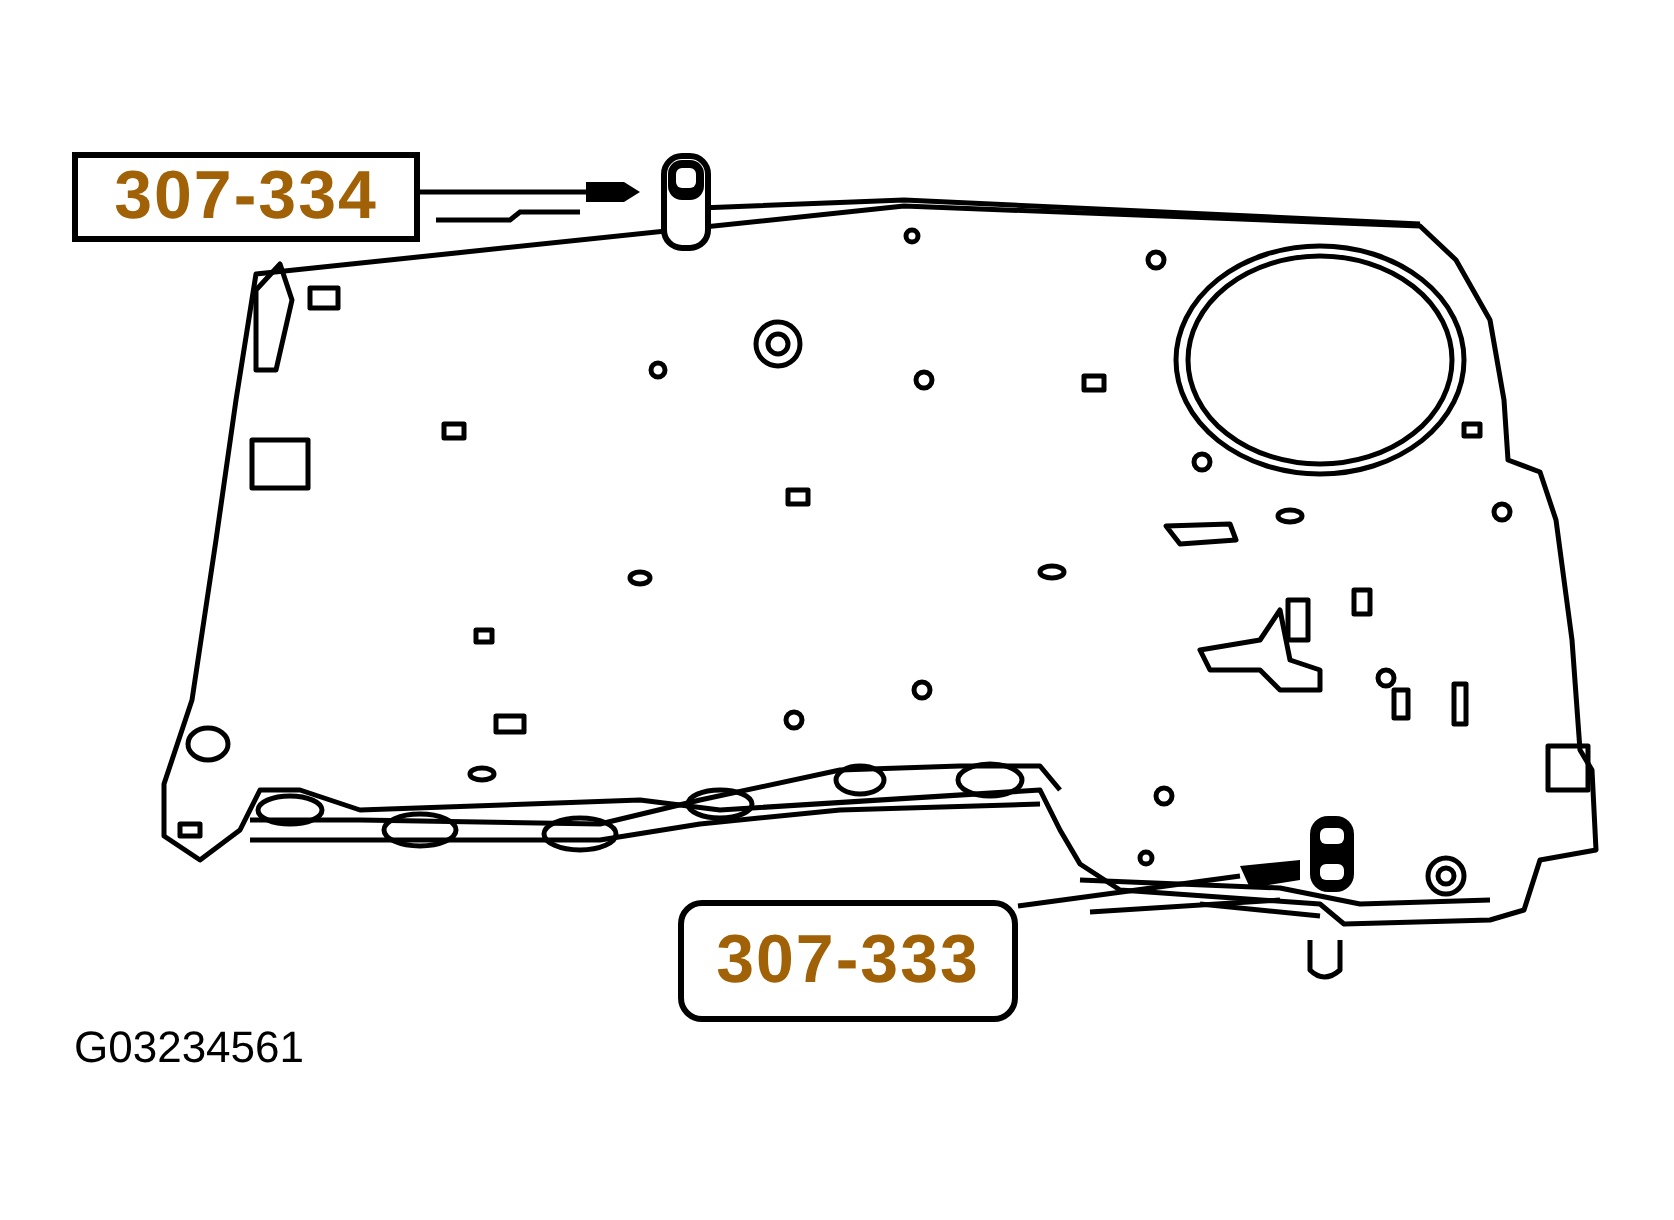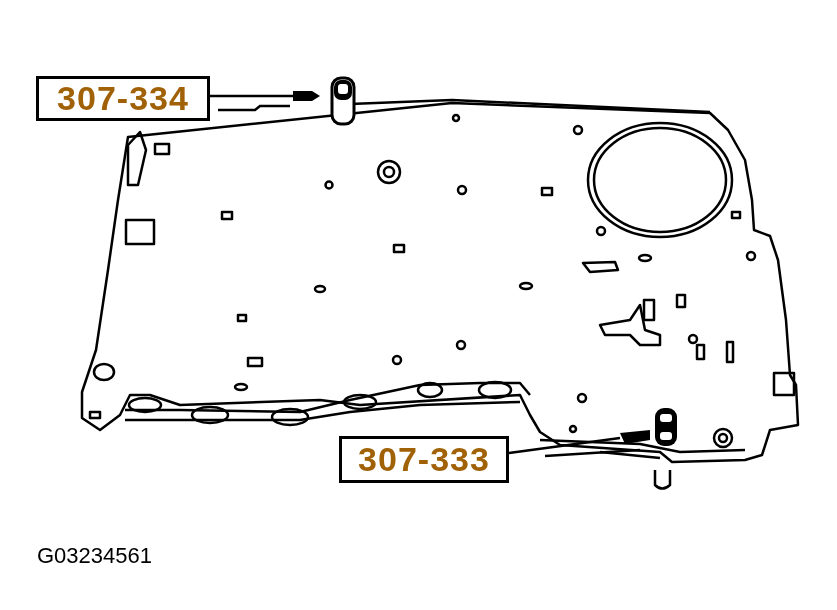--- a/index.html
+++ b/index.html
@@ -5,22 +5,22 @@
   html, body { margin: 0; padding: 0; background: #ffffff; }
   body { width: 837px; height: 610px; position: relative; overflow: hidden; font-family: "Liberation Sans", sans-serif; }
   #diagram { position: absolute; left: 0; top: 0; width: 837px; height: 610px; }
   .callout-box {
     position: absolute; border: 3px solid #000; background: #fff;
     font-family: "Liberation Sans", sans-serif; font-weight: bold; font-size: 34px;
     display: flex; align-items: center; justify-content: center; letter-spacing: 1px;
     box-sizing: border-box; color: #a16207;
   }
   #callout-top { left: 36px; top: 76px; width: 174px; height: 45px; }
-  #callout-bottom { left: 339px; top: 436px; width: 170px; height: 47px; }
-  #figure-id { position: absolute; left: 37px; top: 511px; font-size: 22px; color: #000; font-family: "Liberation Sans", sans-serif; margin-top: 32px; }
+  #callout-bottom { left: 339px; top: 450px; width: 170px; height: 61px; border-radius: 12px; }
+  #figure-id { position: absolute; left: 37px; top: 511px; font-size: 22px; color: #000; font-family: "Liberation Sans", sans-serif; }
 </style>
 </head>
 <body>
 
 <svg id="diagram" viewBox="0 0 837 610" xmlns="http://www.w3.org/2000/svg">
   <g fill="none" stroke="#000" stroke-width="2.5" stroke-linejoin="round">
 
     <path d="M128,137 L452,103 L710,113 L728,130 L745,160 L752,200 L754,230 L770,236 L778,260 L786,320 L790,375 L796,385 L798,425 L770,430 L762,455 L745,460 L672,462 L660,452 L560,445 L540,432 L530,415 L520,395 L360,405 L320,400 L180,405 L150,395 L130,395 L120,415 L100,430 L82,418 L82,392 L96,350 L108,270 L118,200 Z"></path>
 
     <path d="M350,104 L452,100 L710,112"></path>

